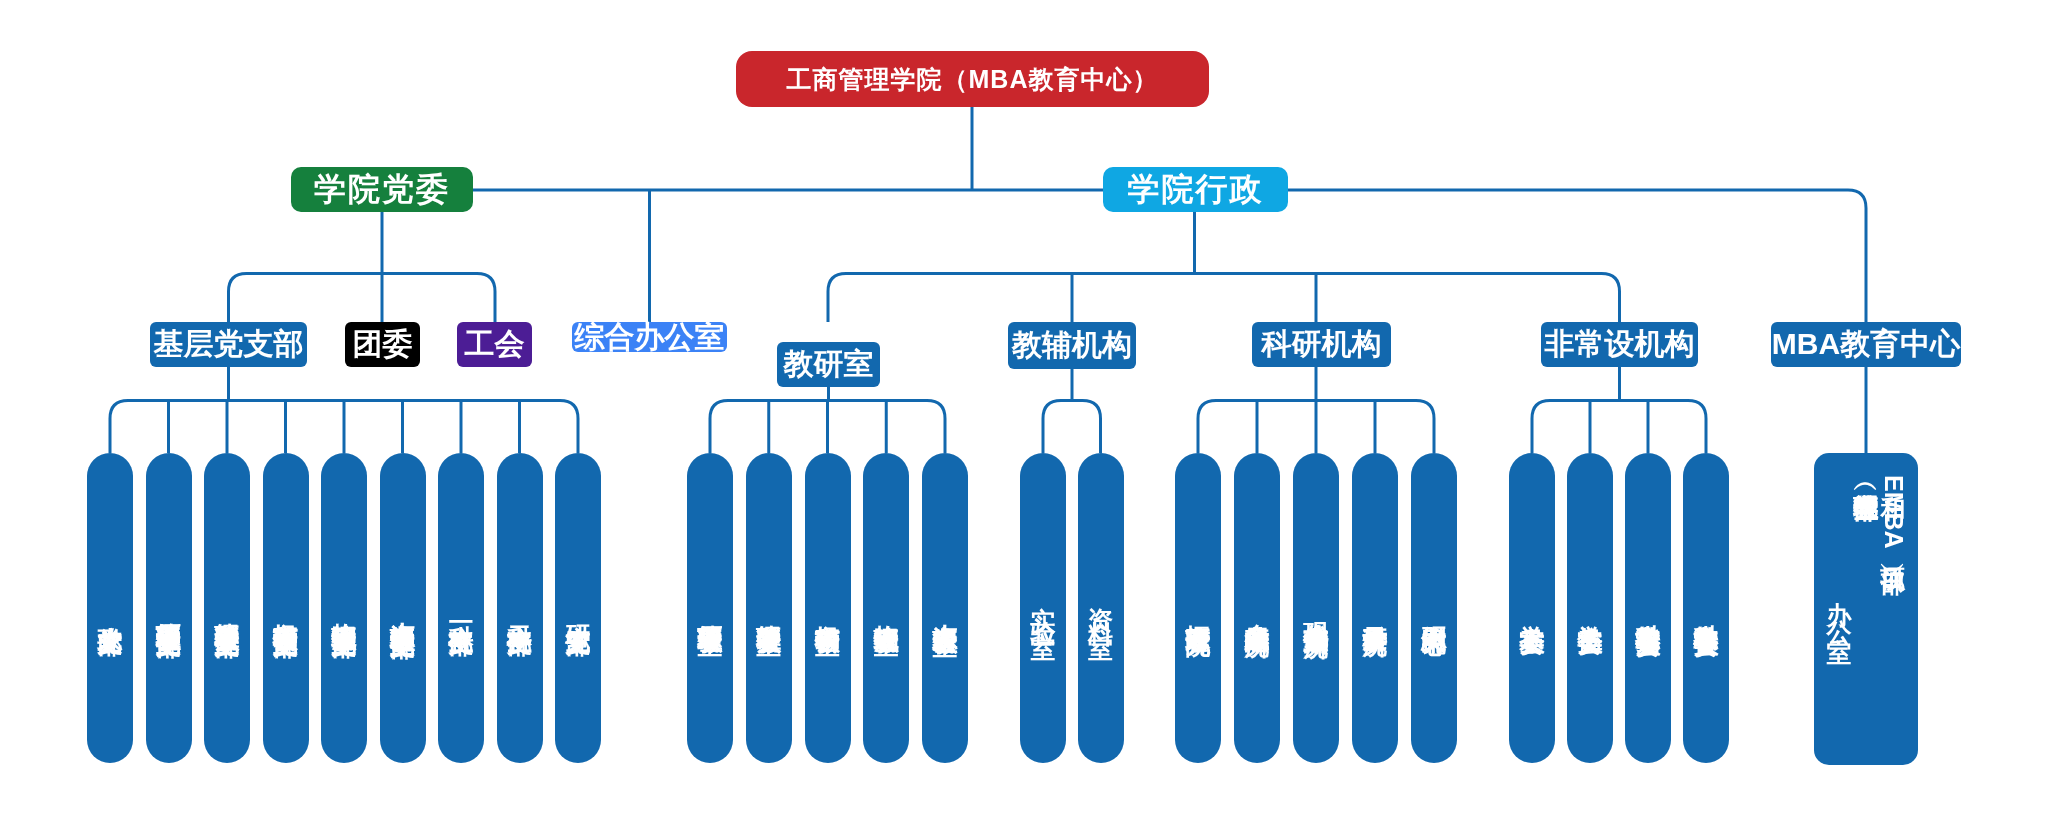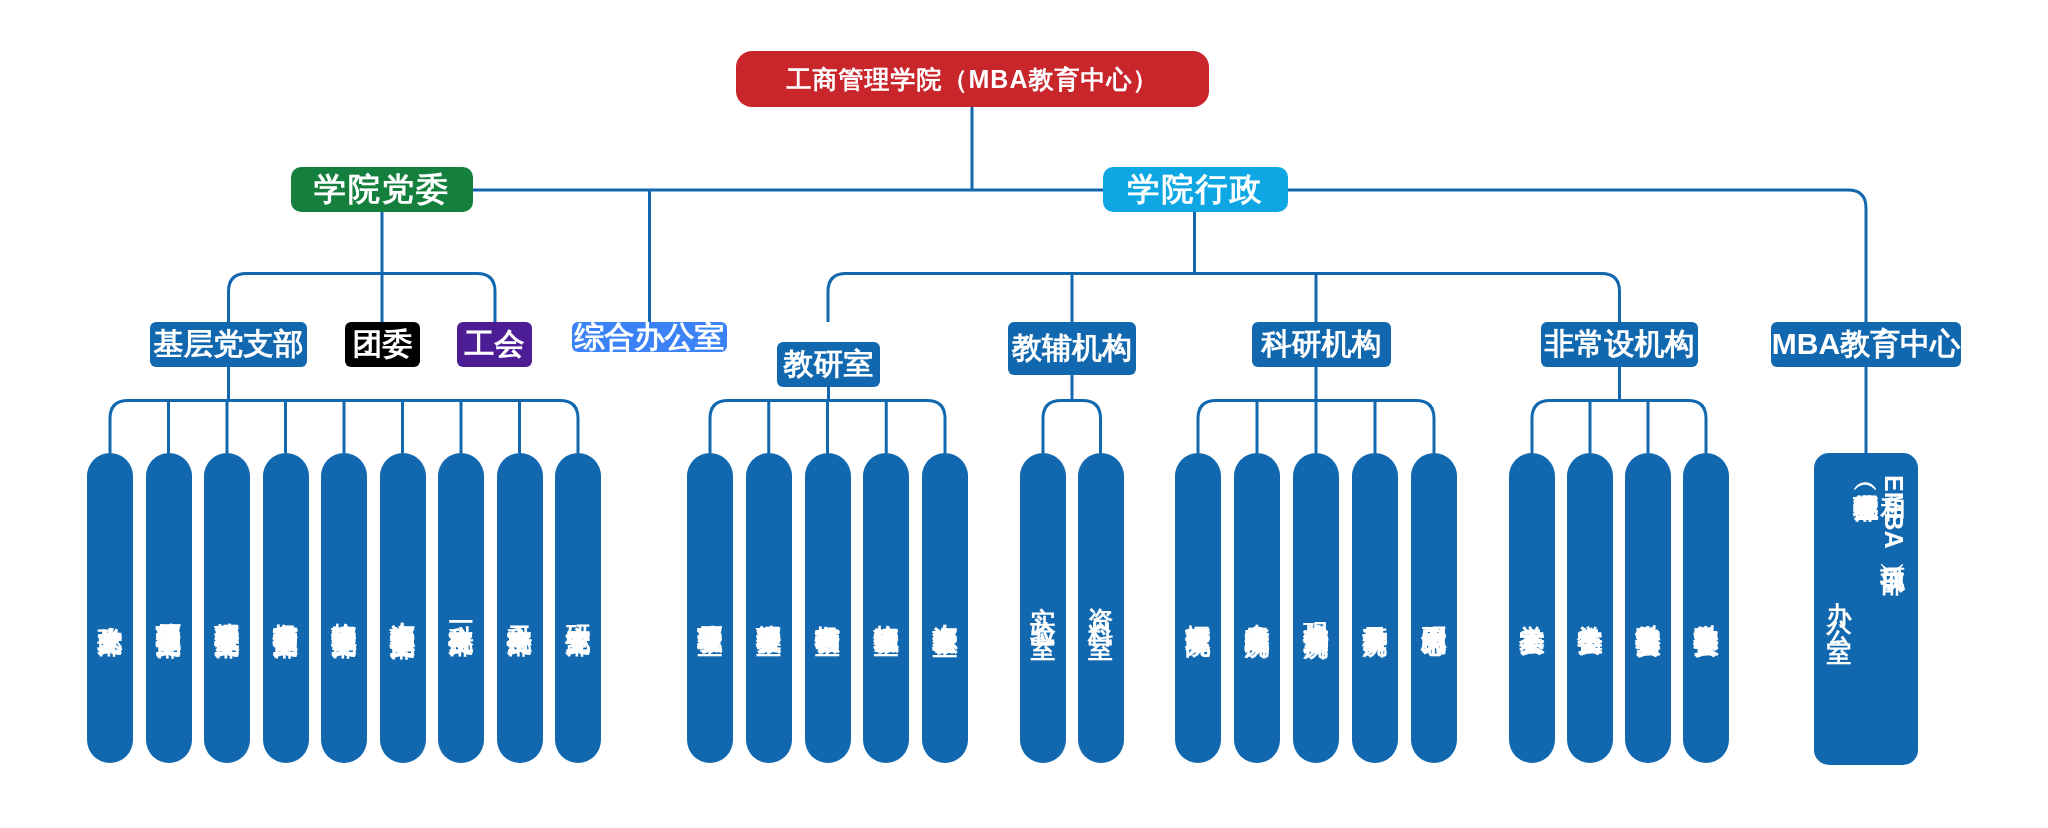--- a/index.html
+++ b/index.html
@@ -62,21 +62,21 @@
       <path d="M1866 367 V453" fill="none" stroke="#1268AE" stroke-width="3"></path>
     </svg>
 <div class="node root" style="left: 736px; top: 51px; width: 473px; height: 56px; background: rgb(201, 38, 44); color: rgb(255, 255, 255);">工商管理学院（MBA教育中心）</div>
     <div class="node branch" style="left: 291px; top: 167px; width: 182px; height: 45px; background: #15803d; color: rgb(255, 255, 255);">学院党委</div>
     <div class="node branch" style="left: 1103px; top: 167px; width: 185px; height: 45px; background: rgb(15, 167, 227); color: rgb(255, 255, 255);">学院行政</div>
     <div class="node dept" style="left: 150px; top: 322px; width: 157px; height: 45px; background: rgb(18, 104, 174); color: rgb(255, 255, 255);">基层党支部</div>
     <div class="node dept" style="left: 345px; top: 322px; width: 75px; height: 45px; background: #000000; color: rgb(255, 255, 255);">团委</div>
     <div class="node dept" style="left: 457px; top: 322px; width: 75px; height: 45px; background: #4c1d95; color: rgb(255, 255, 255);">工会</div>
     <div class="node dept" style="left: 572px; top: 322px; width: 155px; height: 30px; background: #3b82f6; color: rgb(255, 255, 255);">综合办公室</div>
     <div class="node dept" style="left: 777px; top: 322px; width: 103px; height: 45px; background: rgb(18, 104, 174); color: rgb(255, 255, 255); margin-top: 20px;">教研室</div>
-    <div class="node dept" style="left: 1008px; top: 322px; width: 128px; height: 53px; background: rgb(18, 104, 174); color: rgb(255, 255, 255);">教辅机构</div>
+    <div class="node dept" style="left: 1008px; top: 322px; width: 128px; height: 47px; background: rgb(18, 104, 174); color: rgb(255, 255, 255);">教辅机构</div>
     <div class="node dept" style="left: 1252px; top: 322px; width: 139px; height: 45px; background: rgb(18, 104, 174); color: rgb(255, 255, 255);">科研机构</div>
     <div class="node dept" style="left: 1771px; top: 322px; width: 190px; height: 45px; background: rgb(18, 104, 174); color: rgb(255, 255, 255);">MBA教育中心</div>
     <div class="node dept" style="left: 1541px; top: 322px; width: 157px; height: 45px; background: rgb(18, 104, 174); color: rgb(255, 255, 255);">非常设机构</div>
     <div class="node vbox" style="left: 87px; top: 453px; width: 46px; height: 310px; background: rgb(18, 104, 174); color: rgb(255, 255, 255);">党政党支部</div>
     <div class="node vbox" style="left: 145.5px; top: 453px; width: 46px; height: 310px; background: rgb(18, 104, 174); color: rgb(255, 255, 255);">管理原理教研室党支部</div>
     <div class="node vbox" style="left: 204px; top: 453px; width: 46px; height: 310px; background: rgb(18, 104, 174); color: rgb(255, 255, 255);">管理实务教研室党支部</div>
     <div class="node vbox" style="left: 262.5px; top: 453px; width: 46px; height: 310px; background: rgb(18, 104, 174); color: rgb(255, 255, 255);">市场营销教研室党支部</div>
     <div class="node vbox" style="left: 321px; top: 453px; width: 46px; height: 310px; background: rgb(18, 104, 174); color: rgb(255, 255, 255);">物流管理教研室党支部</div>
     <div class="node vbox" style="left: 379.5px; top: 453px; width: 46px; height: 310px; background: rgb(18, 104, 174); color: rgb(255, 255, 255);">人力资源管理教研室党支部</div>
     <div class="node vbox" style="left: 438px; top: 453px; width: 46px; height: 310px; background: rgb(18, 104, 174); color: rgb(255, 255, 255);">本科生一支部</div>

